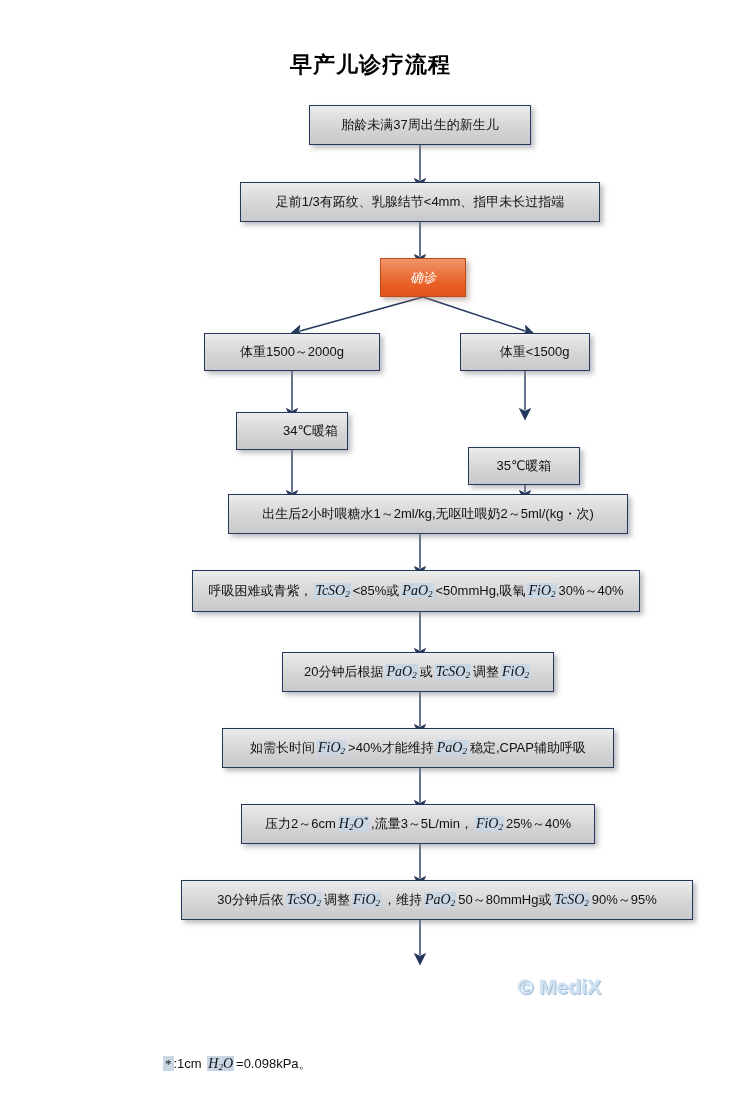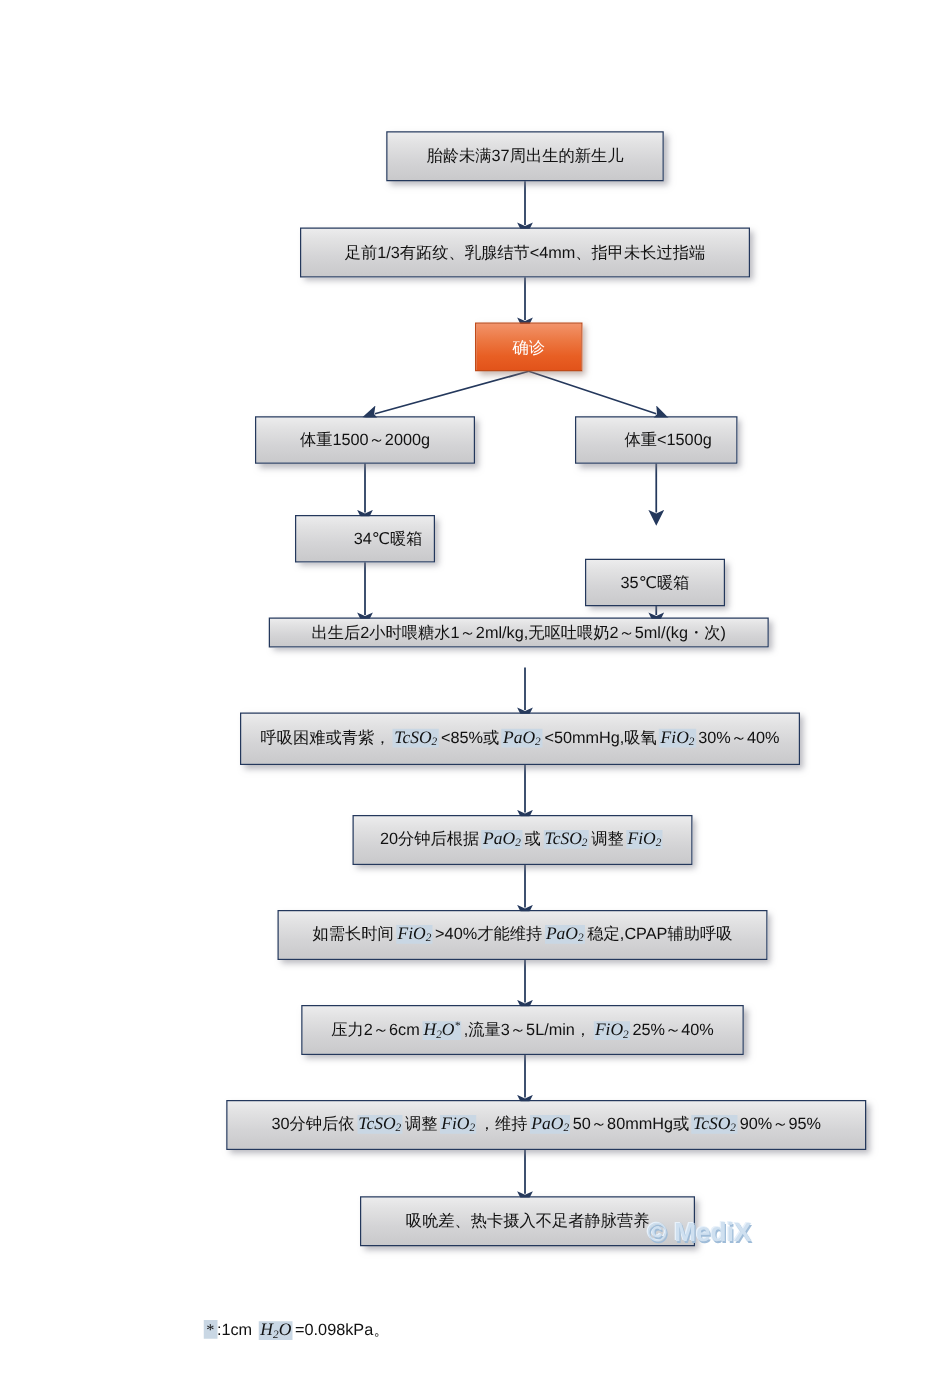--- a/index.html
+++ b/index.html
@@ -51,20 +51,21 @@
     color: #111;
     white-space: nowrap;
     z-index: 3;
   }
   .node.confirm {
     border: 1px solid #c04a18;
     background: linear-gradient(to bottom, #f2936a 0%, #ec7843 35%, #e85f24 70%, #e2531a 100%);
     color: #ffffff;
     font-weight: normal;
     box-shadow: 3px 3px 5px rgba(150,120,110,0.55);
+    font-style: italic;
   }
 
   
   .f {
     font-family: "Liberation Serif", "DejaVu Serif", serif;
     font-style: italic;
     background: #c9d7e4;
     padding: 0 1px;
     margin: 0 2px;
     font-size: 14px;
@@ -121,20 +122,21 @@
     font-family: "Liberation Serif", "DejaVu Serif", serif;
     background: #c9d7e4;
     padding: 0 2px;
   }
 </style>
 </head>
 <body>
 
 <div id="canvas">
 
+  <div class="title">早产儿诊疗流程</div>
 
   <svg id="links" viewBox="0 0 741 1106" width="741" height="1106">
     <defs>
       <marker id="ah" markerWidth="9" markerHeight="9" refX="1.5" refY="4.5" orient="auto" markerUnits="strokeWidth">
         <path d="M0,0 L9,4.5 L0,9 L2,4.5 Z" fill="#24385c"></path>
       </marker>
     </defs>
     <g stroke="#24385c" stroke-width="1.4" fill="none">
 
       <line x1="420" y1="145" x2="420" y2="180" marker-end="url(#ah)"></line>
@@ -188,43 +190,40 @@
     </div>
 
   <div class="node" id="n-incubator_34" style="left: 236px; top: 412px; width: 112px; height: 38px; padding-left: 37px;">
       <span>34℃暖箱</span>
     </div>
 
   <div class="node" id="n-incubator_35" style="left: 468px; top: 412px; width: 112px; height: 38px; margin-top: 35px;">
       <span>35℃暖箱</span>
     </div>
 
-  <div class="node" id="n-feeding" style="left: 215px; top: 494px; width: 400px; height: 24px;">
+  <div class="node" id="n-feeding" style="left: 228px; top: 494px; width: 400px; height: 40px;">
       <span>出生后2小时喂糖水1～2ml/kg,无呕吐喂奶2～5ml/(kg・次)</span>
     </div>
 
   <div class="node" id="fn-dyspnea" style="left: 192px; top: 570px; width: 448px; height: 42px;">
       <span><span class="plain">呼吸困难或青紫，</span><span class="f">TcSO<sub>2</sub></span><span class="plain">&lt;85%或</span><span class="f">PaO<sub>2</sub></span><span class="plain">&lt;50mmHg,吸氧</span><span class="f">FiO<sub>2</sub></span><span class="plain">30%～40%</span></span>
     </div>
   <div class="node" id="fn-adjust20" style="left: 282px; top: 652px; width: 272px; height: 40px;">
       <span><span class="plain">20分钟后根据</span><span class="f">PaO<sub>2</sub></span><span class="plain">或</span><span class="f">TcSO<sub>2</sub></span><span class="plain">调整</span><span class="f">FiO<sub>2</sub></span></span>
     </div>
   <div class="node" id="fn-cpap" style="left: 222px; top: 728px; width: 392px; height: 40px;">
       <span><span class="plain">如需长时间</span><span class="f">FiO<sub>2</sub></span><span class="plain">&gt;40%才能维持</span><span class="f">PaO<sub>2</sub></span><span class="plain">稳定,CPAP辅助呼吸</span></span>
     </div>
   <div class="node" id="fn-pressure" style="left: 241px; top: 804px; width: 354px; height: 40px;">
       <span><span class="plain">压力2～6cm</span><span class="f">H<sub>2</sub>O<sup>*</sup></span><span class="plain">,流量3～5L/min，</span><span class="f">FiO<sub>2</sub></span><span class="plain">25%～40%</span></span>
     </div>
   <div class="node" id="fn-adjust30" style="left: 181px; top: 880px; width: 512px; height: 40px;">
       <span><span class="plain">30分钟后依</span><span class="f">TcSO<sub>2</sub></span><span class="plain">调整</span><span class="f">FiO<sub>2</sub></span><span class="plain">，维持</span><span class="f">PaO<sub>2</sub></span><span class="plain">50～80mmHg或</span><span class="f">TcSO<sub>2</sub></span><span class="plain">90%～95%</span></span>
     </div>
 
-  <div class="node" id="n-last_box" style="left: 288px; top: 957px; width: 268px; height: 40px;">
-      <span>吸吮差、热卡摄入不足者静脉营养</span>
-    </div>
 
   <div class="watermark">© MediX</div>
 
   <div class="footnote">
     <span class="star">*</span><span>:1cm</span>
     <span class="f"><span>H</span><sub>2</sub><span>O</span></span><span>=0.098kPa。</span>
   </div>
 
 </div>
 

